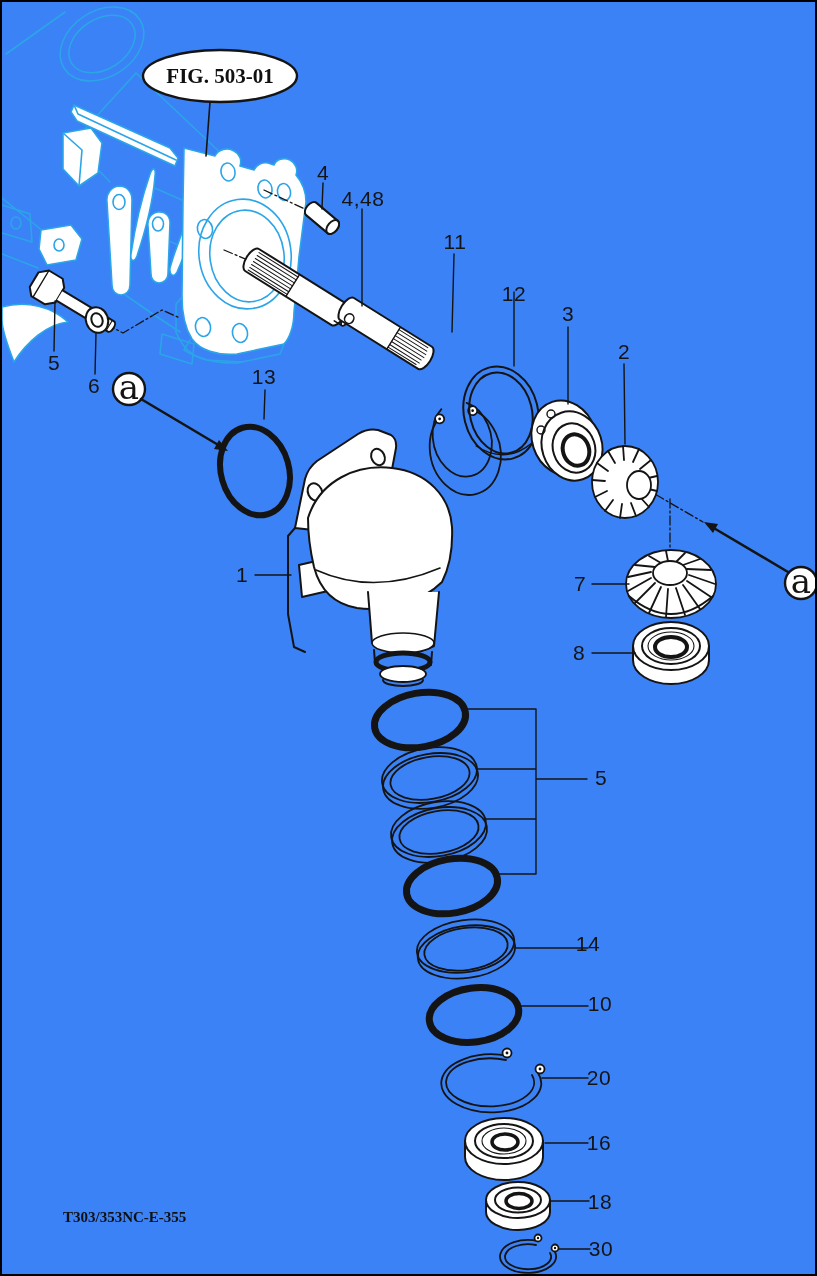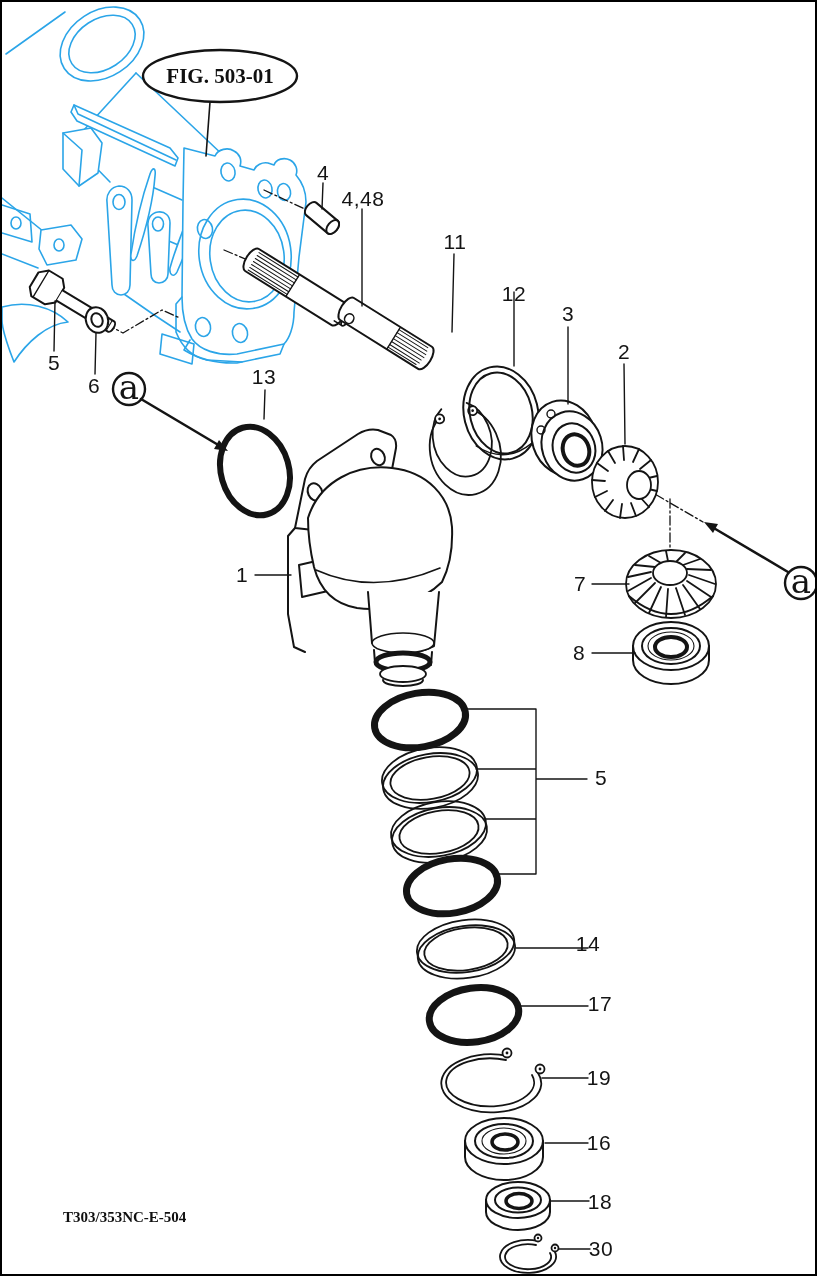--- a/index.html
+++ b/index.html
@@ -1,17 +1,17 @@
 <!DOCTYPE html>
 <html><head>
 <meta charset="utf-8">
 <style>
   html,body{margin:0;padding:0;background:#888;}
   #page{
-    position:relative;width:817px;height:1276px;background:#ffffff;
+    position:relative;width:817px;height:1276px;background:#3b82f6;
     border:2px solid #000;box-sizing:border-box;overflow:hidden;
     font-family:"Liberation Sans",sans-serif;
   }
   #art{position:absolute;left:0;top:0;}
   .callout{
     position:absolute;transform:translate(-50%,-50%);
     font-size:21px;color:#141414;letter-spacing:0.5px;white-space:nowrap;
   }
   .marker-letter{
     position:absolute;transform:translate(-50%,-56%);
@@ -350,20 +350,20 @@
   <div class="callout" style="left:566px;top:312px">3</div>
   <div class="callout" style="left:622px;top:350px">2</div>
   <div class="callout" style="left:52px;top:361px">5</div>
   <div class="callout" style="left:92px;top:384px">6</div>
   <div class="callout" style="left:262px;top:375px">13</div>
   <div class="callout" style="left:240px;top:573px">1</div>
   <div class="callout" style="left:578px;top:582px">7</div>
   <div class="callout" style="left:577px;top:651px">8</div>
   <div class="callout" style="left:599px;top:776px">5</div>
   <div class="callout" style="left:586px;top:942px">14</div>
-  <div class="callout" style="left:598px;top:1002px">17</div>
-  <div class="callout" style="left:597px;top:1076px">19</div>
+  <div class="callout" style="left:598px;top:1002px">10</div>
+  <div class="callout" style="left:597px;top:1076px">20</div>
   <div class="callout" style="left:597px;top:1141px">16</div>
   <div class="callout" style="left:598px;top:1200px">18</div>
   <div class="callout" style="left:599px;top:1247px">30</div>
 
-  <div class="doc-code">T303/353NC-E-504</div>
+  <div class="doc-code">T303/353NC-E-355</div>
 </div>
 
 </body></html>

